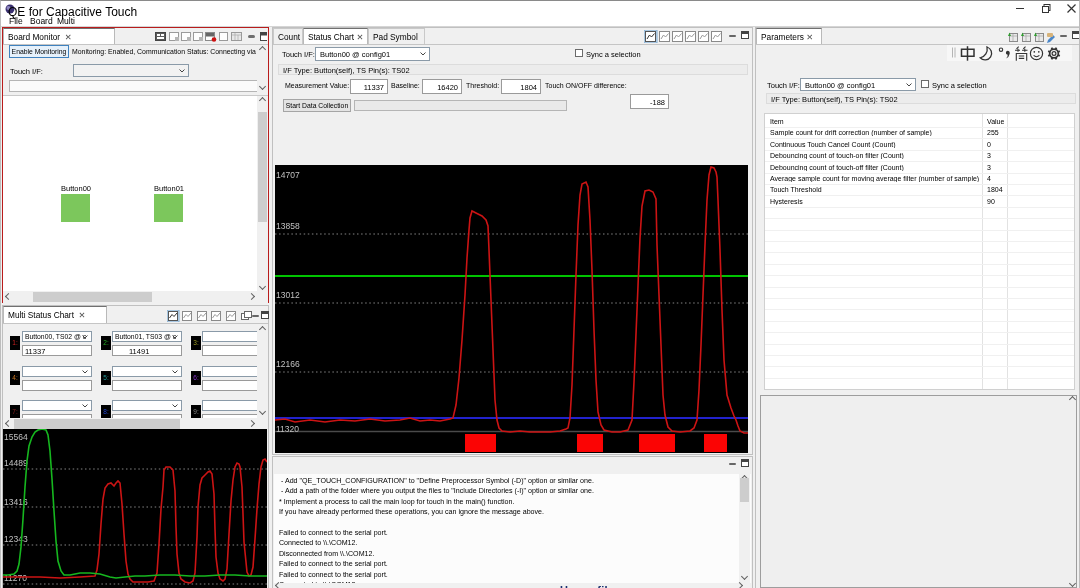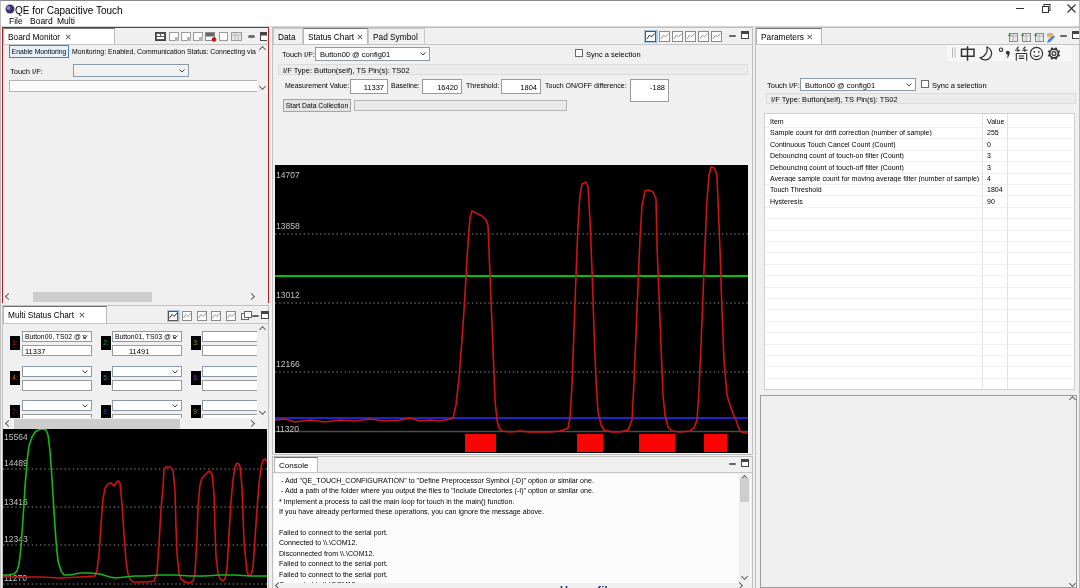--- a/index.html
+++ b/index.html
@@ -25,21 +25,21 @@
 </style>
 </head>
 <body>
 <div id="win">
 
 <div class="abs" style="left:0;top:0;width:1080px;height:25px;background:#fff"></div>
 <svg class="abs" style="left:4px;top:3px" width="10" height="10" viewBox="0 0 10 10">
   <circle cx="5" cy="5" r="4.5" fill="#3a3070"></circle>
       <circle cx="3.5" cy="4" r="2" fill="#8f87c0"></circle>
 </svg>
-<div class="tx" style="left:14px;top:4px;font-size:10px">QE for Capacitive Touch</div>
+<div class="tx" style="left:7px;top:4px;font-size:12px">QE for Capacitive Touch</div>
 
 <div class="abs" style="left:1015px;top:7px;width:8px;height:1px;background:#333"></div>
 <svg class="abs" style="left:1041px;top:3px" width="9" height="9" viewBox="0 0 9 9">
   <rect x="2" y="0.5" width="6" height="6" fill="none" stroke="#333"></rect>
   <rect x="0.5" y="2.5" width="6" height="6" fill="#fff" stroke="#333"></rect>
 </svg>
 <svg class="abs" style="left:1066px;top:3px" width="9" height="9" viewBox="0 0 9 9">
   <path d="M0.5 0.5 L8.5 8.5 M8.5 0.5 L0.5 8.5" stroke="#333" stroke-width="1.2"></path>
 </svg>
 
@@ -82,20 +82,31 @@
     <svg class="car" width="6" height="4" viewBox="0 0 6 4">
           <polyline points="0.5,0.5 3,3 5.5,0.5" fill="none" stroke="#444"></polyline>
         </svg>
   </div>
   <div class="field" style="left:6px;top:52px;width:249px;height:12px;background:#fbfbfb;border-color:#b5b5b5"></div>
 
   <div class="sb" style="left:254px;top:17px;width:11px;height:49px"></div>
   <div class="arr au" style="left:257px;top:19px"></div>
   <div class="arr ad" style="left:257px;top:56px"></div>
 
+  <div class="abs" style="left:0;top:67px;width:265px;height:196px;background:#fff;border-top:1px solid #c9c9c9">
+    <div class="tx" style="left:58px;top:88px;font-size:7.5px">Button00</div>
+    <div class="tx" style="left:151px;top:88px;font-size:7.5px">Button01</div>
+    <div class="abs" style="left:58px;top:98px;width:29px;height:28px;background:#7cc75c"></div>
+    <div class="abs" style="left:151px;top:98px;width:29px;height:28px;background:#7cc75c"></div>
+
+    <div class="sb" style="left:254px;top:0;width:11px;height:196px"></div>
+    <div class="arr au" style="left:257px;top:2px"></div>
+    <div class="sbthumb" style="left:255px;top:16px;width:9px;height:110px"></div>
+    <div class="arr ad" style="left:257px;top:188px"></div>
+  </div>
 
   <div class="sb" style="left:0;top:263px;width:265px;height:12px">
     <div class="arr al" style="left:3px;top:3px"></div>
     <div class="sbthumb" style="left:30px;top:1px;width:119px;height:10px"></div>
     <div class="arr ar" style="left:246px;top:3px"></div>
   </div>
 </div>
 
 <div class="abs" style="left:1px;top:304px;width:267px;height:284px;background:#f0f0f0;border:1px solid #c0c0c0;border-bottom:none">
   <div class="tabrow abs" style="left:0;top:0;width:265px;height:18px">
@@ -234,21 +245,21 @@
       <text class="chlabel" x="1" y="113">12343</text>
       <text class="chlabel" x="1" y="152">11270</text>
       <polyline id="mscRed" fill="none" stroke="#cc1414" stroke-width="1.6" points="0,148 17,148 37,148 57,149 77,148 92,147 94,141 96,125 98,95 100,70 102,59 105,55 108,54 111,57 113,54 115,52 117,54 119,75 121,105 123,132 125,145 127,150 130,153 137,153 145,153 151,152 154,144 156,115 158,80 160,58 161,41 163,38 167,38 170,41 172,62 173,98 174,125 176,144 178,150 182,153 187,154 190,152 192,144 194,108 195,78 197,56 199,49 202,46 205,43 207,42 209,45 211,65 212,100 213,128 215,144 217,150 220,152 222,150 224,140 226,105 228,72 230,51 232,38 234,34 236,35 237,38 239,58 240,85 241,113 243,133 244,143 246,147 248,146 250,138 252,110 254,80 256,55 258,38 260,31 262,30 264,33"></polyline>
       <polyline id="mscGreen" fill="none" stroke="#16b71f" stroke-width="1.6" points="0,146 5,146 11,145 14,142 16,135 18,118 20,90 22,58 24,32 26,17 29,8 32,3 35,1 39,0 43,1 45,6 47,22 49,50 51,82 53,112 55,132 58,142 61,146 67,146 77,144 87,144 97,145 107,148 113,149 122,148 132,147 142,147 157,146 172,146 187,147 202,147 217,146 232,146 247,147 257,147 264,147"></polyline>
     </svg>
   </div>
 </div>
 
 <div class="abs" style="left:271px;top:26px;width:481px;height:428px;background:#f0f0f0;border:1px solid #c0c0c0">
   <div class="tabrow abs" style="left:0;top:0;width:479px;height:17px">
-    <div class="tab inactive" style="left:0;width:30px">Data</div>
+    <div class="tab inactive" style="left:0;width:30px">Count</div>
     <div class="tab" style="left:30px;width:65px">Status Chart&nbsp;<span style="color:#555">✕</span></div>
     <div class="tab inactive" style="left:95px;width:57px">Pad Symbol</div>
   </div>
 
   <svg class="abs" style="left:371px;top:2px" width="82" height="13" viewBox="0 0 82 13">
     <rect x="0" y="0" width="13" height="13" fill="#d3e5f5" stroke="#7da7cc"></rect>
     <rect x="1.5" y="1.5" width="10" height="10" fill="#fff" stroke="#555"></rect>
         <polyline points="3,9 5.5,5 7.5,7 10.5,3.5" fill="none" stroke="#333"></polyline>
     <g stroke="#8a8a8a" fill="#fff">
           <rect x="15.5" y="1.5" width="10" height="10"></rect>
@@ -289,21 +300,21 @@
       </div>
   <div class="tx" style="left:118px;top:54px;font-size:7px">Baseline:</div>
   <div class="field" style="left:149px;top:51px;width:40px;height:15px">
         <span style="position:absolute;right:3px;top:3px">16420</span>
       </div>
   <div class="tx" style="left:193px;top:54px;font-size:7px">Threshold:</div>
   <div class="field" style="left:228px;top:51px;width:40px;height:15px">
         <span style="position:absolute;right:3px;top:3px">1804</span>
       </div>
   <div class="tx" style="left:272px;top:54px;font-size:7px">Touch ON/OFF difference:</div>
-  <div class="field" style="left:357px;top:51px;width:39px;height:23px">
+  <div class="field" style="left:357px;top:66px;width:39px;height:15px">
         <span style="position:absolute;right:3px;top:3px">-188</span>
       </div>
   <div class="abs" style="left:10px;top:71px;width:68px;height:13px;background:#e4e4e4;border:1px solid #a5a5a5;display:flex;align-items:center;justify-content:center;font-size:6.8px;white-space:nowrap">Start Data Collection</div>
   <div class="abs" style="left:81px;top:72px;width:213px;height:11px;background:#e9e9e9;border:1px solid #b5b5b5"></div>
 
   <div class="abs" style="left:2px;top:137px;width:473px;height:288px;background:#000">
     <svg width="473" height="288" viewBox="0 0 473 288">
       <g class="gridline">
             <line x1="0" y1="69" x2="473" y2="69"></line>
             <line x1="0" y1="138" x2="473" y2="138"></line>
@@ -321,23 +332,20 @@
       <rect x="429" y="269" width="23" height="18" fill="#fb0404"></rect>
       <line x1="0" y1="111" x2="473" y2="111" stroke="#00c400" stroke-width="2"></line>
       <line x1="0" y1="253" x2="473" y2="253" stroke="#2222cc" stroke-width="2"></line>
       <polyline id="mainRed" fill="none" stroke="#cc1414" stroke-width="1.6" points="0,255 10,254 20,257 35,255 50,257 65,255 80,256 95,254 110,256 125,255 135,253 145,256 155,255 165,256 175,254 178,253 181,240 184,213 187,175 190,130 192,93 194,65 195,53 197,46 201,48 207,51 211,55 213,61 214,85 216,135 218,185 220,235 222,255 224,263 227,266 235,267 245,266 255,267 265,267 275,267 285,266 291,264 293,263 295,253 297,220 299,165 301,110 303,60 305,30 307,19 311,17 313,22 315,55 317,105 319,165 321,215 323,247 326,260 329,265 337,267 345,267 353,265 357,255 359,217 361,169 363,121 365,73 367,41 370,26 374,25 378,27 381,34 382,80 384,130 386,180 388,230 390,250 393,262 397,266 405,267 415,266 419,263 422,255 424,225 426,180 428,130 430,80 432,35 434,10 436,2 439,3 441,7 442,12 443,35 445,85 447,145 449,195 452,230 456,243 459,251 461,255 463,261 465,266 469,268 473,268"></polyline>
     </svg>
   </div>
 
 </div>
 
 <div class="abs" style="left:271px;top:455px;width:481px;height:133px;background:#f0f0f0;border:1px solid #c0c0c0;border-bottom:none">
-  <div class="tabrow abs" style="left:0;top:0;width:479px;height:16px">
-    <div class="tab" style="left:1px;width:44px;font-size:8px">Console</div>
-  </div>
   <div class="abs" style="left:456px;top:6px;width:7px;height:2px;background:#666;border-radius:1px"></div>
   <svg class="abs" style="left:468px;top:2px" width="8" height="8" viewBox="0 0 8 8">
         <rect x="0.5" y="0.5" width="7" height="7" fill="#fff" stroke="#444"></rect>
         <rect x="0.5" y="0.5" width="7" height="2.5" fill="#444"></rect>
       </svg>
   <div class="abs" style="left:1px;top:17px;width:477px;height:109px;background:#fcfcfc;font-size:7.1px;line-height:10.4px;padding:2px 0 0 5px;white-space:pre">&nbsp;- Add "QE_TOUCH_CONFIGURATION" to "Define Preprocessor Symbol (-D)" option or similar one.
 &nbsp;- Add a path of the folder where you output the files to "Include Directories (-I)" option or similar one.
 * Implement a process to call the main loop for touch in the main() function.
 If you have already performed these operations, you can ignore the message above.
 

